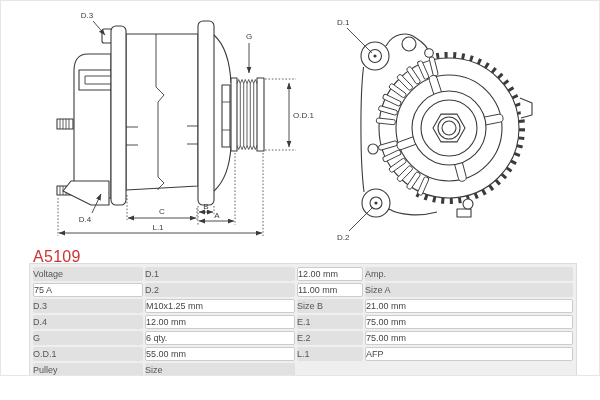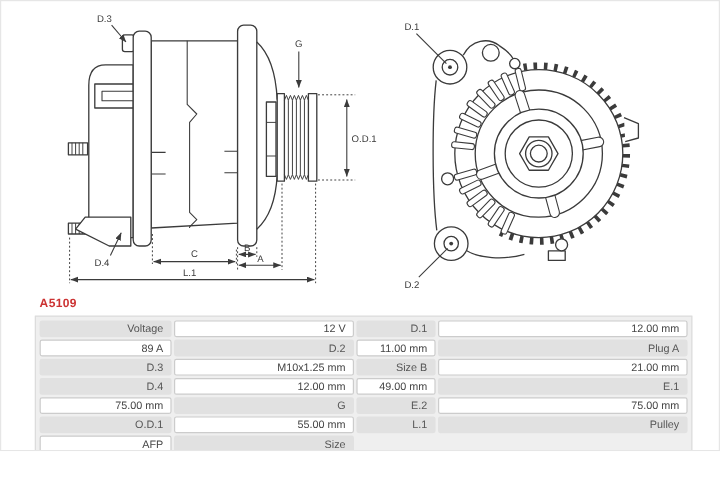--- a/index.html
+++ b/index.html
@@ -1,26 +1,26 @@
 <!DOCTYPE html>
 <html><head>
 <meta charset="utf-8">
 <style>
   html,body{margin:0;padding:0;background:#fff;}
   .stage{position:relative;width:600px;height:376px;background:#ffffff;
          border:1px solid #e6e6e6;box-sizing:border-box;overflow:hidden;
          font-family:"Liberation Sans",sans-serif;}
   .diagrams{position:absolute;left:0;top:0;width:600px;height:250px;}
   svg text{font-family:"Liberation Sans",sans-serif;font-size:8px;fill:#3b3b3b;}
-  .part-number{position:absolute;left:32px;top:247px;font-size:10px;font-weight:bold;
+  .part-number{position:absolute;left:32px;top:247px;font-size:16px;font-weight:normal;
                color:#cc3333;letter-spacing:.3px;}
   .spec-panel{position:absolute;left:28px;top:262px;width:548px;background:#efefef;
               border:1px solid #dcdcdc;box-sizing:border-box;padding:3px;}
   .spec-grid{display:grid;grid-template-columns:110px 150px 66px 1fr;gap:2px;}
-  .cell{height:14px;line-height:14px;font-size:9px;text-align:right;
+  .cell{height:14px;line-height:14px;font-size:9px;text-align:left;
         white-space:nowrap;overflow:hidden;border-radius:2px;box-sizing:border-box;}
   .lbl{background:#e1e1e1;color:#555;padding-right:7px;}
   .val{background:#ffffff;border:1px solid #cccccc;color:#454545;padding-right:6px;
        line-height:12px;}
 </style>
 </head>
 <body>
 
 <div class="stage">
 
@@ -153,48 +153,48 @@
 
     <text x="336" y="24">D.1</text>
     <text x="336" y="239">D.2</text>
   </svg>
 
   <div class="part-number">A5109</div>
 
   <div class="spec-panel">
     <div class="spec-grid">
       <div class="cell lbl">Voltage</div>
-      <div class="cell val">12 V</div>
       <div class="cell lbl">D.1</div>
       <div class="cell val">12.00 mm</div>
 
-      <div class="cell val">89 A</div>
+      <div class="cell lbl">Amp.</div>
+      <div class="cell val">75 A</div>
       <div class="cell lbl">D.2</div>
       <div class="cell val">11.00 mm</div>
 
-      <div class="cell lbl">Plug A</div>
+      <div class="cell lbl">Size A</div>
       <div class="cell lbl">D.3</div>
       <div class="cell val">M10x1.25 mm</div>
 
       <div class="cell lbl">Size B</div>
       <div class="cell val">21.00 mm</div>
       <div class="cell lbl">D.4</div>
       <div class="cell val">12.00 mm</div>
 
-      <div class="cell val">49.00 mm</div>
       <div class="cell lbl">E.1</div>
       <div class="cell val">75.00 mm</div>
 
       <div class="cell lbl">G</div>
+      <div class="cell val">6 qty.</div>
       <div class="cell lbl">E.2</div>
       <div class="cell val">75.00 mm</div>
 
       <div class="cell lbl">O.D.1</div>
       <div class="cell val">55.00 mm</div>
       <div class="cell lbl">L.1</div>
 
+      <div class="cell val">AFP</div>
       <div class="cell lbl">Pulley</div>
-      <div class="cell val">AFP</div>
       <div class="cell lbl">Size</div>
     </div>
   </div>
 
 </div>
 
 </body></html>

